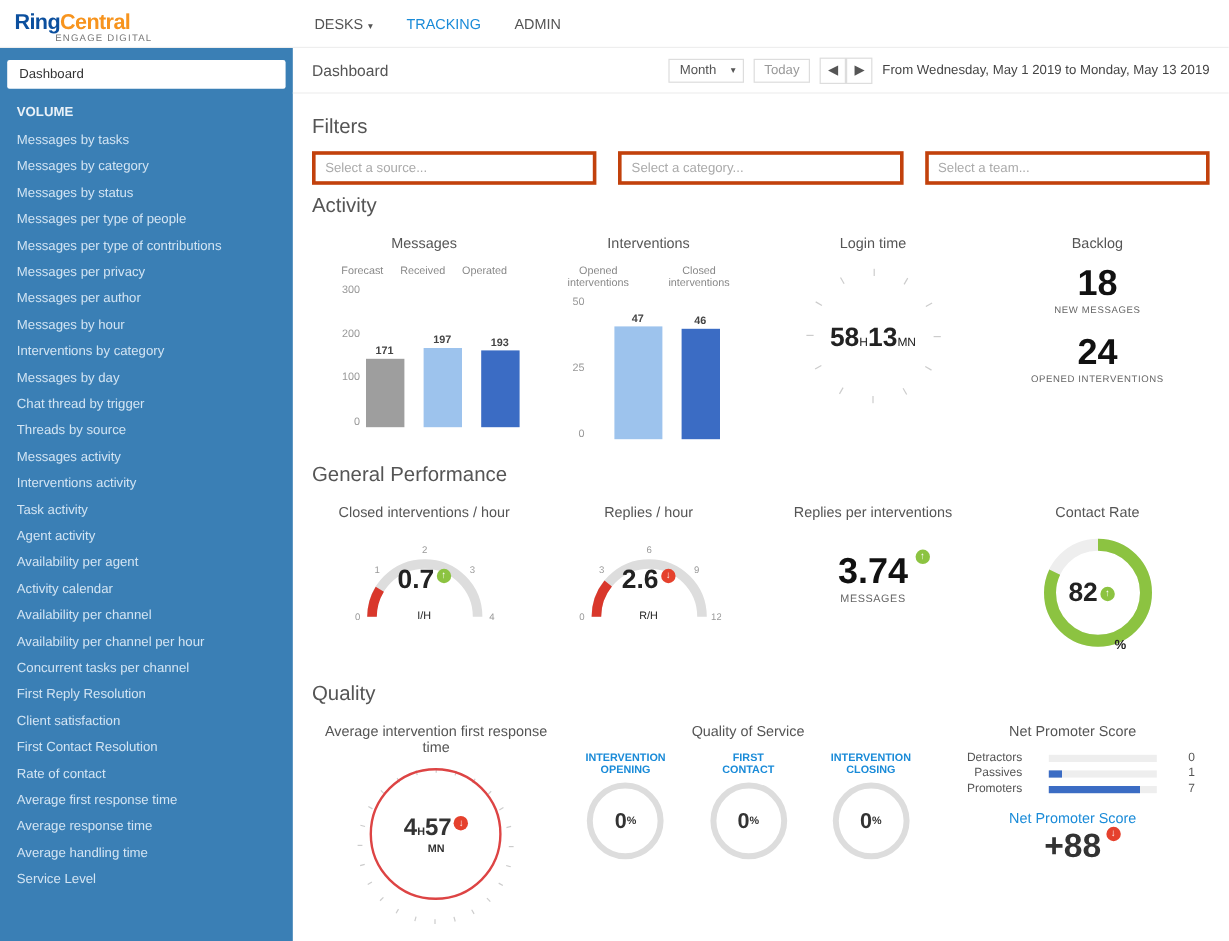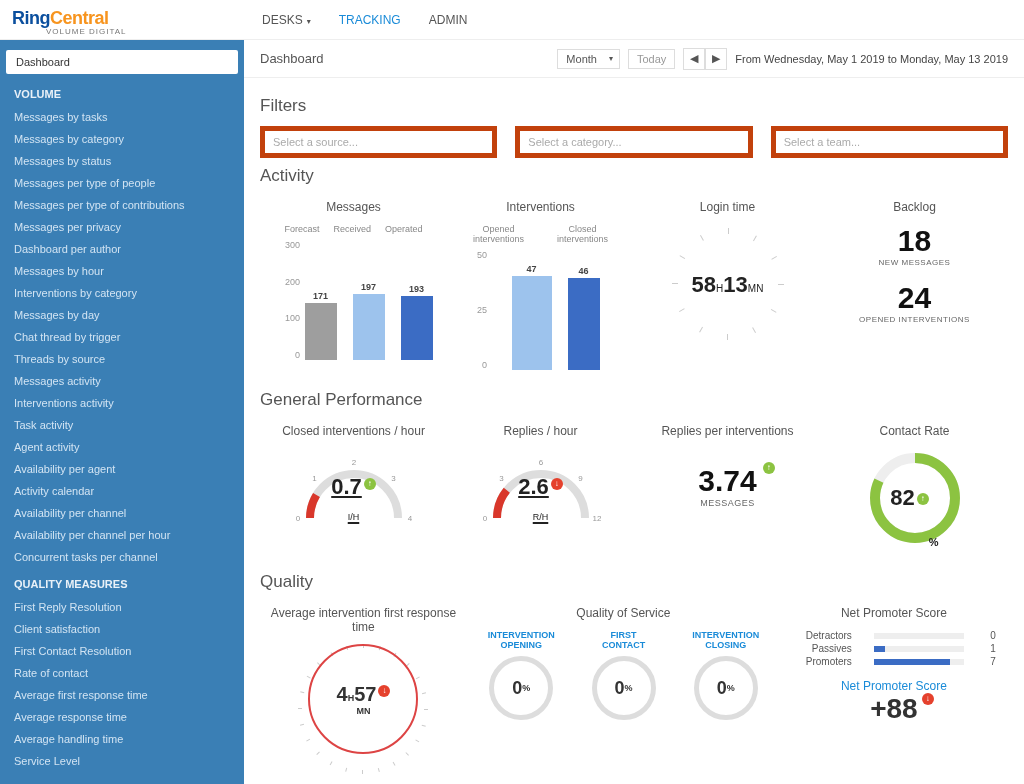--- a/index.html
+++ b/index.html
@@ -28,21 +28,21 @@
   .select-month { border: 1px solid #ddd; padding: 3px 22px 3px 8px; font-size: 11px; color: #555; position: relative; }
   .select-month .caret { position: absolute; right: 6px; top: 4px; font-size: 8px; }
   .btn-small { border: 1px solid #ddd; padding: 3px 8px; font-size: 11px; color: #999; cursor: pointer; }
   .nav-arrows button { border: 1px solid #ddd; background: #fff; width: 22px; height: 22px; cursor: pointer; font-size: 11px; color: #555;}
   .date-range { font-size: 11px; color: #444; }
 
   .content { padding: 10px 16px; }
   h2.section { font-size: 17px; font-weight: 400; color: #555; margin: 8px 0 10px; }
 
   .filters-row { display: flex; gap: 18px; }
-  .filter { flex: 1; border: 5px solid #c2410c; padding: 5px 8px; font-size: 11px; color: #aaa; cursor: pointer; }
+  .filter { flex: 1; border: 3px solid #c2410c; padding: 5px 8px; font-size: 11px; color: #aaa; cursor: pointer; }
 
   .cards { display: flex; gap: 0; margin-top: 8px; }
   .card { flex: 1; text-align: center; padding: 4px 8px 12px; }
   .card .title { font-size: 12px; color: #555; margin-bottom: 10px; }
 
   
   .legend { display: flex; justify-content: center; gap: 14px; font-size: 9px; color: #888; margin-bottom: 6px;}
   .barplot { position: relative; height: 120px; display: flex; align-items: flex-end; justify-content: center; gap: 16px; padding-left: 30px; }
   .barplot .axis { position: absolute; left: 4px; top: 0; bottom: 0; width: 28px; display: flex; flex-direction: column; justify-content: space-between; font-size: 9px; color: #999; text-align: right; }
   .bar { width: 32px; position: relative; display: flex; flex-direction: column; align-items: center; }
@@ -58,21 +58,21 @@
   .login-dial .ticks span { position: absolute; width: 1px; height: 6px; background: #ccc; left: 50%; top: 4px; transform-origin: 0 56px; }
   .login-big { font-size: 22px; font-weight: bold; color: #222; position: absolute; top: 48px; width: 100%; text-align: center;}
   .login-big .unit { font-size: 10px; font-weight: normal; }
 
   .backlog .num { font-size: 30px; font-weight: bold; color: #111; }
   .backlog .lbl { font-size: 8px; color: #666; letter-spacing: 0.5px; }
 
   
   .gauge { width: 120px; height: 80px; margin: 8px auto 0; position: relative; }
   .gauge svg { width: 120px; height: 80px; }
-  .gauge .value { position: absolute; bottom: 2px; width: 100%; text-align: center; font-size: 22px; font-weight: bold; color: #222; text-decoration: underline;}
+  .gauge .value { position: absolute; bottom: 2px; width: 100%; text-align: center; font-size: 22px; font-weight: bold; color: #222;}
   .gauge .value .unit { font-size: 9px; font-weight: normal; }
   .status-dot { display: inline-block; width: 12px; height: 12px; border-radius: 50%; font-size: 8px; color: #fff; line-height: 12px; text-align: center; vertical-align: super; margin-left: 2px;}
   .dot-up { background: #8cc341; }
   .dot-down { background: #e5412d; }
 
   .bigstat { font-size: 30px; font-weight: bold; color: #111; margin-top: 16px; position: relative; display: inline-block;}
   .bigstat .sub { font-size: 9px; color: #666; display: block; font-weight: normal; letter-spacing: 0.5px;}
 
   .donut { width: 100px; height: 100px; margin: 4px auto; position: relative; }
   .donut svg { width: 100px; height: 100px; transform: rotate(-90deg); }
@@ -96,56 +96,55 @@
   .dial-circle { width: 110px; height: 110px; border: 2px solid #d44; border-radius: 50%; margin: 10px auto 0; position: relative; display: flex; align-items: center; justify-content: center;}
   .dial-circle .v { font-size: 20px; font-weight: bold;}
   .dial-circle .v .unit { font-size: 9px;}
 </style>
 </head>
 <body>
 
 <div class="topbar">
   <div class="logo-block">
     <div class="logo-ring"><span class="b">Ring</span><span class="o">Central</span></div>
-    <div class="logo-sub">VOLUME DIGITAL</div>
+    <div class="logo-sub">ENGAGE DIGITAL</div>
   </div>
   <div class="topnav">
     <a><span>DESKS</span><span class="caret">▾</span></a>
     <a class="active">TRACKING</a>
     <a>ADMIN</a>
   </div>
 </div>
 
 <div class="layout">
   <div class="sidebar">
     <a class="item active">Dashboard</a>
     <div id="side-sections">
         <div class="section-title">VOLUME</div>
         <a class="item">Messages by tasks</a>
         <a class="item">Messages by category</a>
         <a class="item">Messages by status</a>
         <a class="item">Messages per type of people</a>
         <a class="item">Messages per type of contributions</a>
         <a class="item">Messages per privacy</a>
-        <a class="item">Dashboard per author</a>
+        <a class="item">Messages per author</a>
         <a class="item">Messages by hour</a>
         <a class="item">Interventions by category</a>
         <a class="item">Messages by day</a>
         <a class="item">Chat thread by trigger</a>
         <a class="item">Threads by source</a>
         <a class="item">Messages activity</a>
         <a class="item">Interventions activity</a>
         <a class="item">Task activity</a>
         <a class="item">Agent activity</a>
         <a class="item">Availability per agent</a>
         <a class="item">Activity calendar</a>
         <a class="item">Availability per channel</a>
         <a class="item">Availability per channel per hour</a>
         <a class="item">Concurrent tasks per channel</a>
-        <div class="section-title">QUALITY MEASURES</div>
         <a class="item">First Reply Resolution</a>
         <a class="item">Client satisfaction</a>
         <a class="item">First Contact Resolution</a>
         <a class="item">Rate of contact</a>
         <a class="item">Average first response time</a>
         <a class="item">Average response time</a>
         <a class="item">Average handling time</a>
         <a class="item">Service Level</a>
       </div>
   </div>

